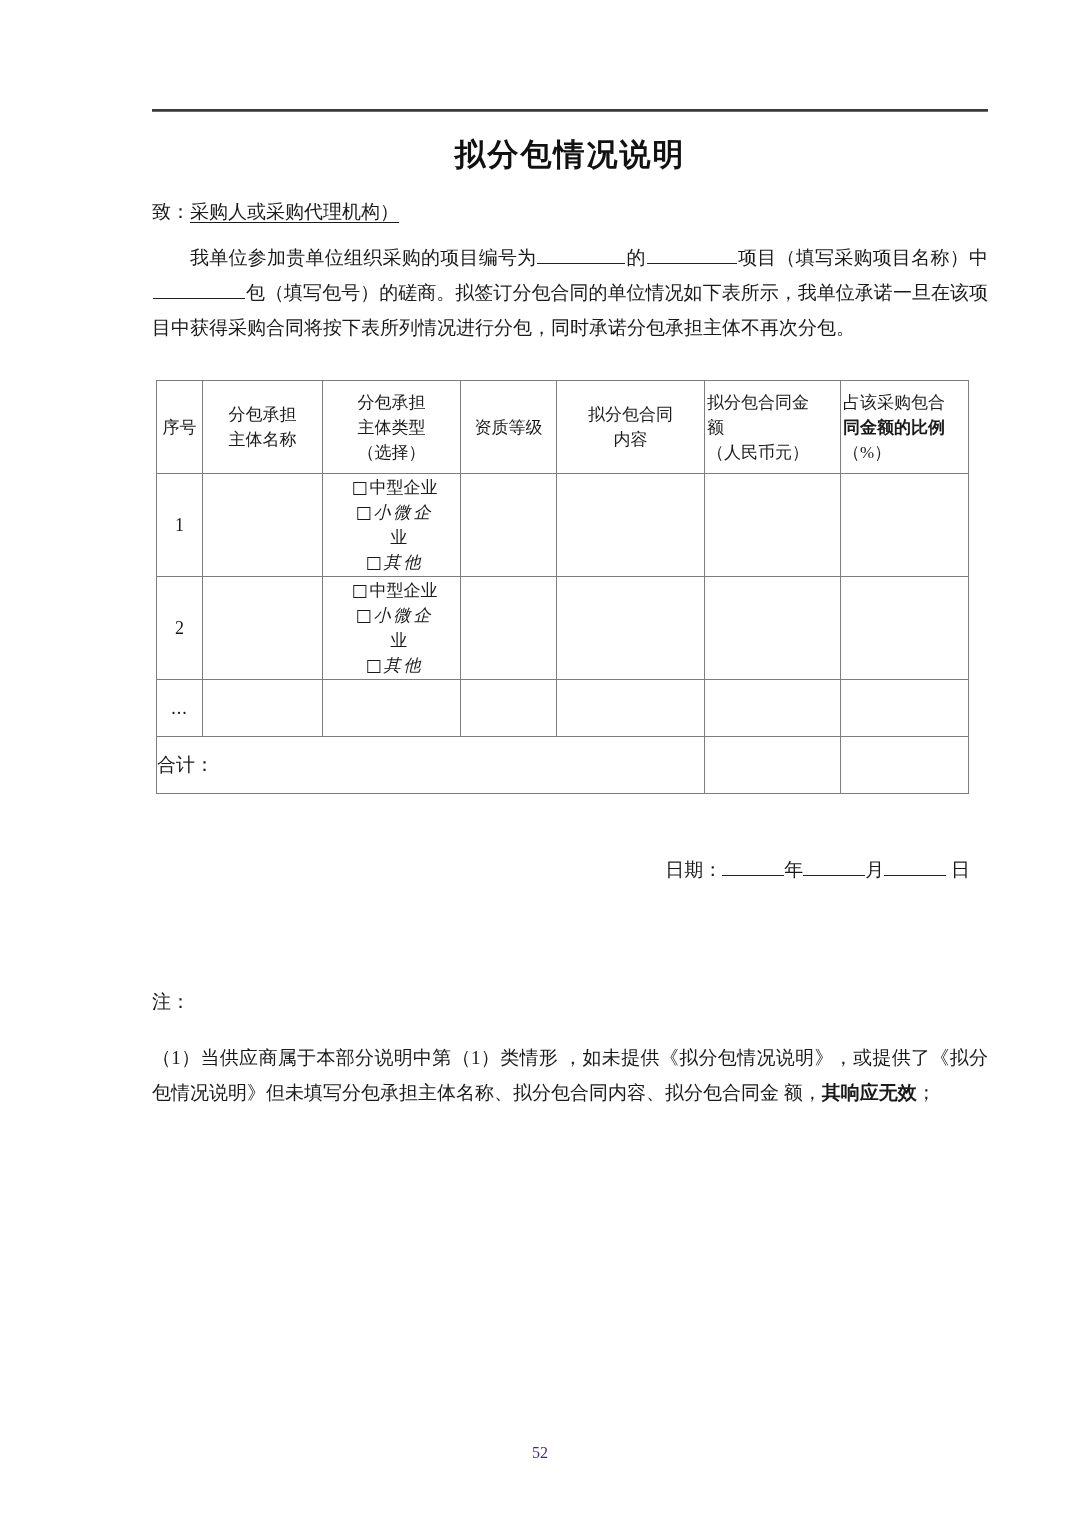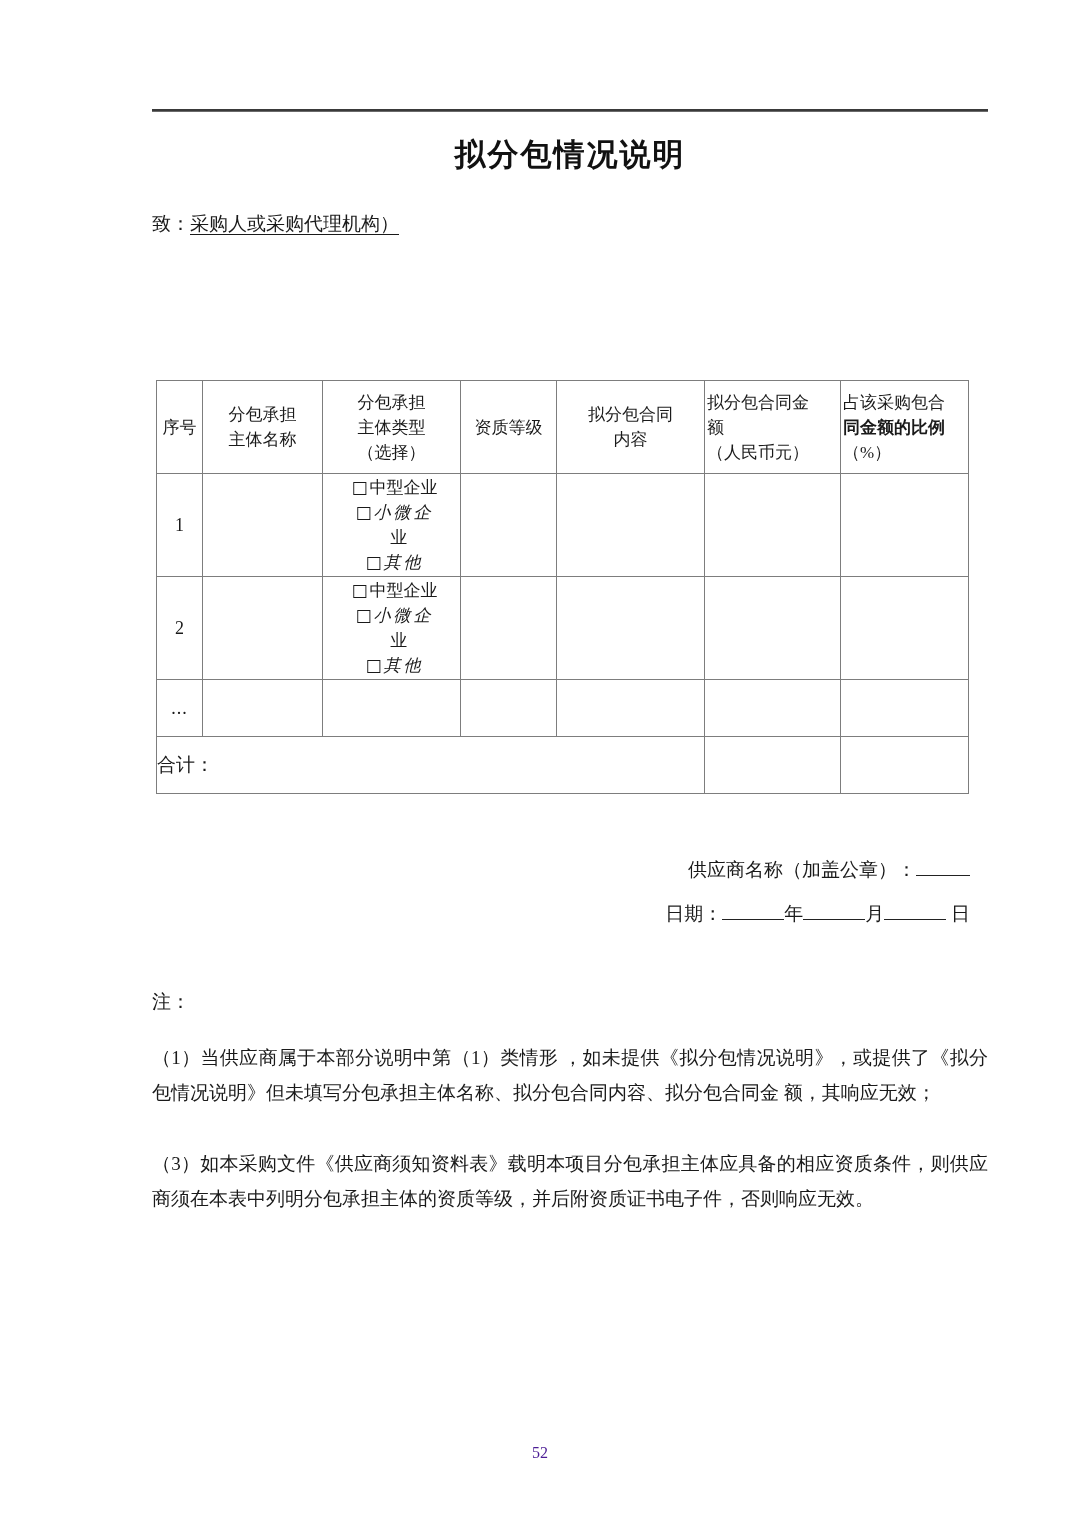--- a/index.html
+++ b/index.html
@@ -51,21 +51,20 @@
   }
 
   
   .addressee {
     position: absolute;
     left: 152px;
     top: 186px;
     font-size: 19px;
     line-height: 28px;
     white-space: nowrap;
-    margin-top: 12px;
   }
   .addressee .zhi { }
   .addressee .uline {
     text-decoration: underline;
     text-underline-offset: 4px;
   }
 
   
   .body-para {
     position: absolute;
@@ -210,21 +209,21 @@
   .notes .note-head {
     line-height: 40px;
   }
   .notes p.note {
     margin: 0;
     padding: 0;
     line-height: 35px;
     text-align: justify;
   }
   .notes .gap { height: 18px; }
-  .notes b { font-weight: normal; }
+  .notes b { font-weight: bold; }
 
   
   .page-number {
     position: absolute;
     left: 0;
     top: 1432px;
     width: 1080px;
     text-align: center;
     font-size: 16px;
     color: #4c1d95;
@@ -237,20 +236,23 @@
 <div class="page">
 
   <div class="header-rule"></div>
 
   <div class="doc-title">拟分包情况说明</div>
 
   <div class="addressee">
     <span class="zhi">致：</span><span class="uline">采购人或采购代理机构）</span>
   </div>
 
+  <div class="body-para">
+    <span>我单位参加贵单位组织采购的项目编号为</span><span class="blank w1"></span><span>的</span><span class="blank w2"></span><span>项目（填写采购项目名称）中</span><span class="blank w3"></span><span>包（填写包号）的磋商。拟签订分包合同的单位情况如下表所示，我单位承诺一旦在该项目中获得采购合同将按下表所列情况进行分包，同时承诺分包承担主体不再次分包。</span>
+  </div>
 
   <div class="tbl-wrap">
     <table class="subtbl">
       <colgroup>
         <col class="c0">
           <col class="c1">
           <col class="c2">
           <col class="c3">
           <col class="c4">
           <col class="c5">
@@ -339,31 +341,27 @@
           </td>
           <td></td>
           <td></td>
         </tr>
       </tbody>
     </table>
   </div>
 
   <div class="sig-block">
     <div class="sig-line">
-      <span>供应商名称（加盖公章）：</span><span class="ul-short"></span>
-    </div>
-    <div class="sig-line">
       <span>日期：</span><span class="ul-date"></span><span>年</span><span class="ul-date"></span><span>月</span><span class="ul-date"></span>&nbsp;<span>日</span>
     </div>
   </div>
 
   <div class="notes">
     <div class="note-head">注：</div>
     <div class="gap"></div>
     <p class="note"><span>（1）当供应商属于本部分说明中第（1）类情形 ，如未提供《拟分包情况说明》，或提供了《拟分包情况说明》但未填写分包承担主体名称、拟分包合同内容、拟分包合同金 额，</span><b>其响应无效</b><span>；</span></p>
     <div class="gap"></div>
     <div class="gap"></div>
-    <p class="note"><span>（3）如本采购文件《供应商须知资料表》载明本项目分包承担主体应具备的相应资质条件，则供应商须在本表中列明分包承担主体的资质等级，并后附资质证书电子件，否则</span><b>响应无效</b><span>。</span></p>
   </div>
 
   <div class="page-number">52</div>
 
 </div>
 
 </body></html>

